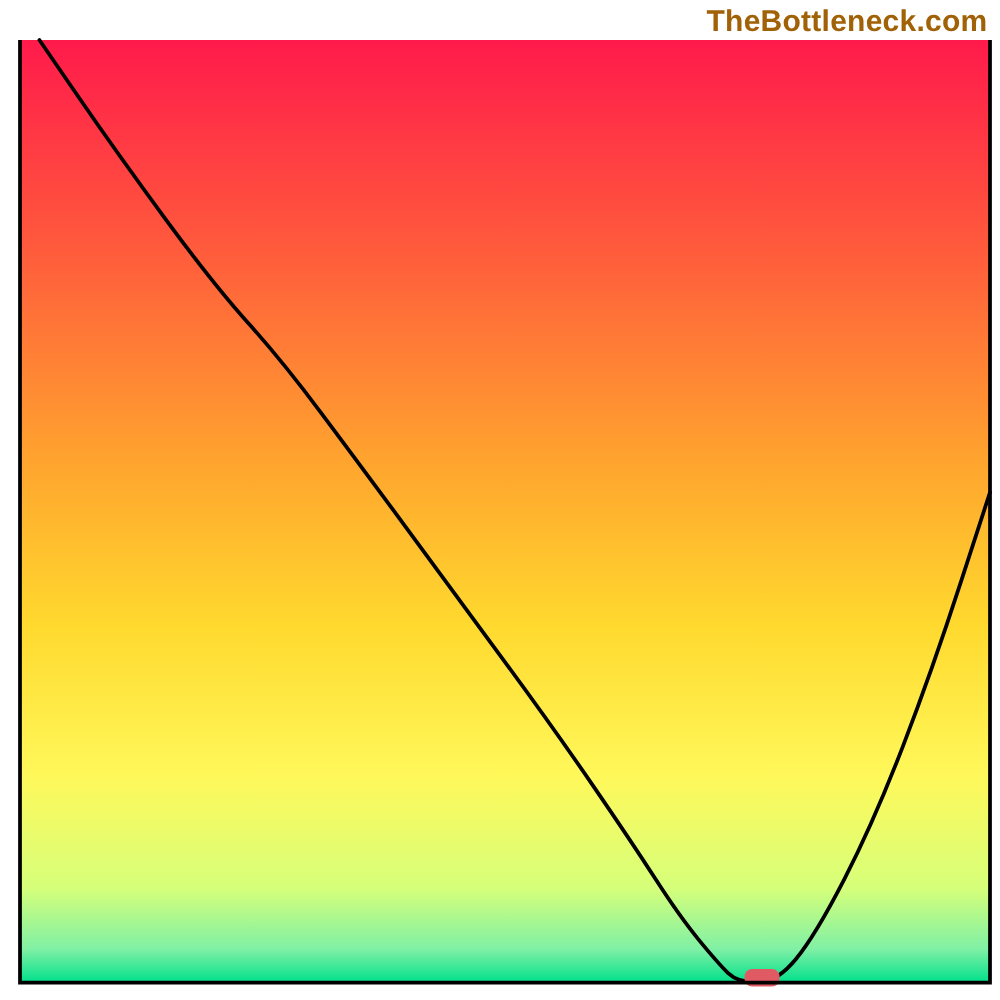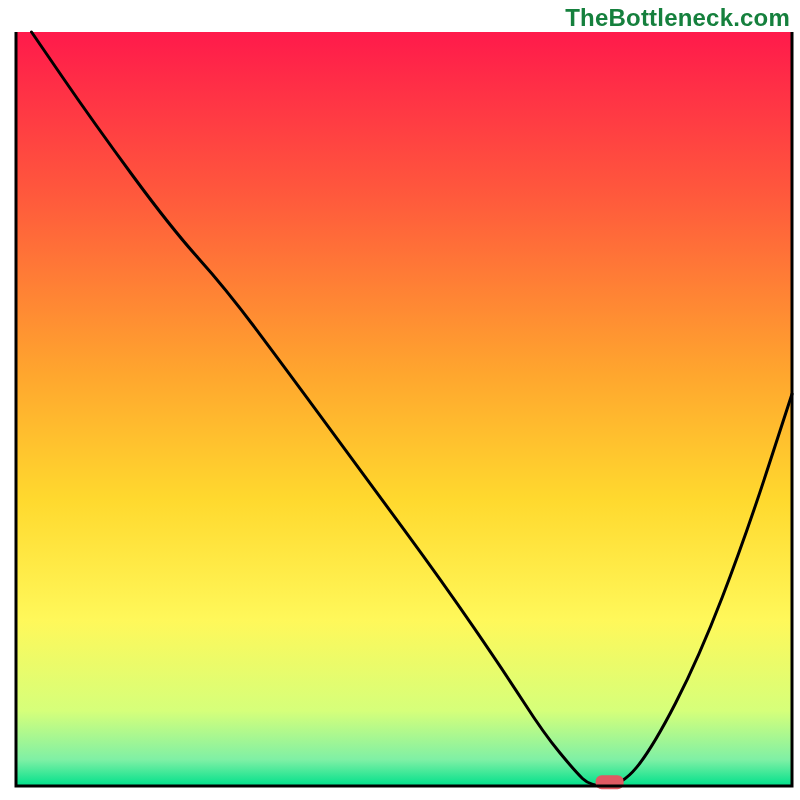--- a/index.html
+++ b/index.html
@@ -15,21 +15,21 @@
     position: relative;
     width: 800px;
     height: 800px;
   }
   .watermark {
     position: absolute;
     top: 4px;
     right: 10px;
     font-size: 24px;
     font-weight: 600;
-    color: #15803d;
+    color: #a16207;
     letter-spacing: 0.2px;
     user-select: none;
     margin-left: 17px;
   }
   svg { display: block; }
 </style>
 </head>
 <body>
 
 <div class="stage">

